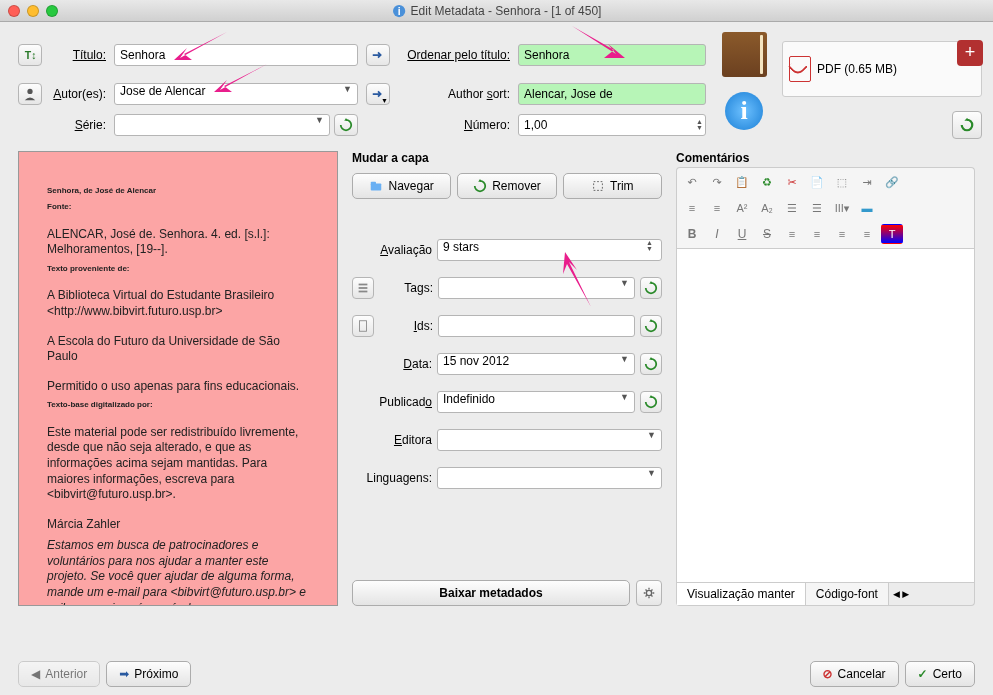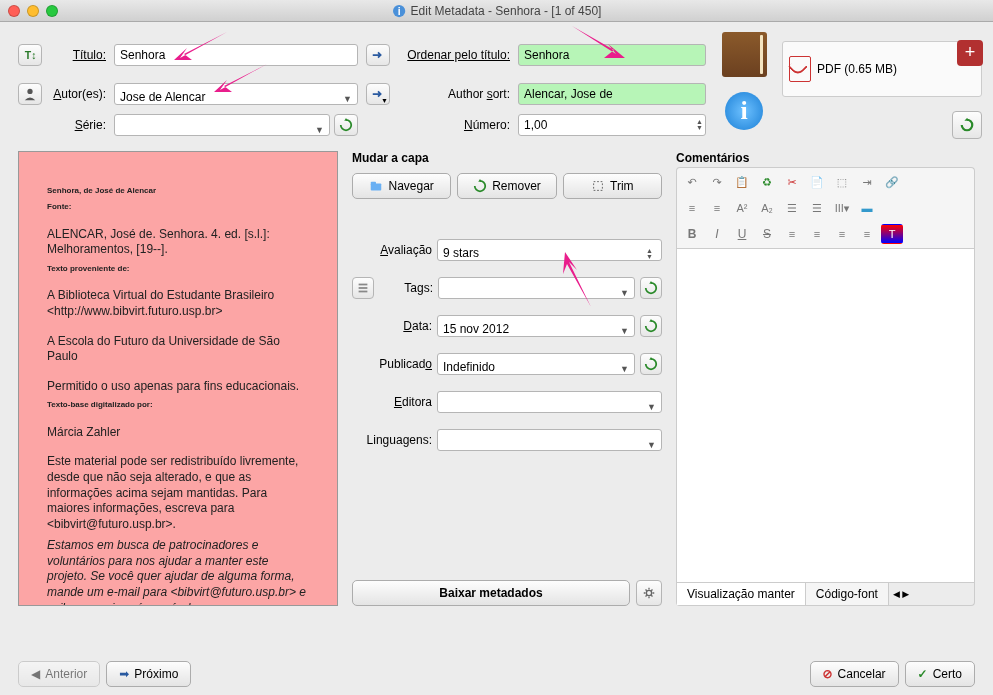--- a/index.html
+++ b/index.html
@@ -15,21 +15,21 @@
 .content { padding: 10px 18px 8px 18px; }
 
 
 .top { display: grid; grid-template-columns: 340px 340px 60px 200px; gap: 6px 8px; align-items: center; }
 .label { text-align: right; padding-right: 4px; }
 .label u { text-decoration: underline; }
 .row { display: flex; align-items: center; gap: 4px; }
 .iconbtn { width: 24px; height: 22px; background: linear-gradient(#fdfdfd,#e6e6e6); border:1px solid #b5b5b5; border-radius:4px; display:flex; align-items:center; justify-content:center; }
 .iconbtn svg { width:14px; height:14px; }
 input.txt, .combo { height: 22px; border: 1px solid #b5b5b5; border-radius: 3px; padding: 0 5px; background: #fff; flex: 1; min-width: 0; }
-.combo { display: flex; align-items: flex-end; justify-content: space-between; }
+.combo { display: flex; align-items: flex-start; justify-content: space-between; }
 .combo .chev { font-size: 9px; color: #555; }
 .green { background: #b7f5b7 !important; }
 .spin { width: 10px; display:flex; flex-direction:column; font-size:7px; line-height:6px; color:#555; margin-left:-14px; z-index:2;}
 
 .bookicon { width: 45px; height: 45px; background: linear-gradient(#8b5a2b,#6b4020); border-radius:3px; margin:auto; position:relative;}
 .bookicon::after{content:"";position:absolute;right:4px;top:3px;bottom:3px;width:3px;background:#f4e4c1;border-radius:1px;}
 .infoicon { width:38px;height:38px;border-radius:50%;background:radial-gradient(#6ec1ff,#1a7fd6);margin:auto;display:flex;align-items:center;justify-content:center;color:#fff;font-size:26px;font-weight:bold;font-family:Georgia,serif;}
 
 .formats { border:1px solid #ccc; border-radius:3px; padding:6px; background:#fafafa; display:flex; align-items:center; gap:6px; height:56px;}
 .formats .pdf { width:22px;height:26px;border:1px solid #c33;border-radius:2px;display:flex;align-items:center;justify-content:center;}
@@ -174,22 +174,22 @@
 <div class="middle">
   <div class="cover">
     <h4>Senhora, de José de Alencar</h4>
     <h4>Fonte:</h4>
         <p>ALENCAR, José de. Senhora. 4. ed. [s.l.]: Melhoramentos, [19--].</p>
     <h4>Texto proveniente de:</h4>
         <p>A Biblioteca Virtual do Estudante Brasileiro &lt;http://www.bibvirt.futuro.usp.br&gt;</p>
         <p>A Escola do Futuro da Universidade de São Paulo</p>
         <p>Permitido o uso apenas para fins educacionais.</p>
     <h4>Texto-base digitalizado por:</h4>
-        <p>Márcia Zahler</p>
-    <p>Este material pode ser redistribuído livremente, desde que não seja alterado, e que as informações acima sejam mantidas. Para maiores informações, escreva para &lt;bibvirt@futuro.usp.br&gt;.</p>
+        <p>Este material pode ser redistribuído livremente, desde que não seja alterado, e que as informações acima sejam mantidas. Para maiores informações, escreva para &lt;bibvirt@futuro.usp.br&gt;.</p>
+    <p>Márcia Zahler</p>
     <p style="font-style:italic;margin-top:6px">Estamos em busca de patrocinadores e voluntários para nos ajudar a manter este projeto. Se você quer ajudar de alguma forma, mande um e-mail para &lt;bibvirt@futuro.usp.br&gt; e saiba como isso é possível.</p>
     <div class="ctr"><span>SENHORA</span><br><b>José de Alencar</b></div>
     <p>Ao Leitor</p>
 
   </div>
 
   <div class="center">
     <div class="groupTitle">Mudar a capa</div>
     <div class="btnrow">
       <div class="btn">
@@ -228,20 +228,35 @@
                 <rect x="3" y="3" width="10" height="2" fill="#888"></rect>
                 <rect x="3" y="7" width="10" height="2" fill="#888"></rect>
                 <rect x="3" y="11" width="10" height="2" fill="#888"></rect>
               </svg>
             </div>
         <div class="mlabel" style="width:54px">Ta<u>g</u>s:</div>
         <div class="combo" style="flex:1">
               <span></span>
               <span class="chev">▼</span>
             </div>
+        <div class="iconbtn recycle">
+              <svg viewBox="0 0 16 16">
+                <path d="M8 2 A6 6 0 1 1 2 8" stroke="#2a8a2a" stroke-width="2" fill="none"></path>
+                <path d="M8 0 L10 3 L6 3 Z" fill="#2a8a2a"></path>
+              </svg>
+            </div>
+      </div>
+      <div class="mrow">
+        <div class="iconbtn">
+              <svg viewBox="0 0 16 16">
+                <rect x="4" y="2" width="8" height="12" fill="none" stroke="#888"></rect>
+              </svg>
+            </div>
+        <div class="mlabel" style="width:54px"><u>I</u>ds:</div>
+        <input class="txt" style="flex: 1 1 0%;" value="">
         <div class="iconbtn recycle">
               <svg viewBox="0 0 16 16">
                 <path d="M8 2 A6 6 0 1 1 2 8" stroke="#2a8a2a" stroke-width="2" fill="none"></path>
                 <path d="M8 0 L10 3 L6 3 Z" fill="#2a8a2a"></path>
               </svg>
             </div>
       </div>
       <div class="mrow">
         <div class="mlabel"><u>D</u>ata:</div>
         <div class="combo" style="flex:1">

